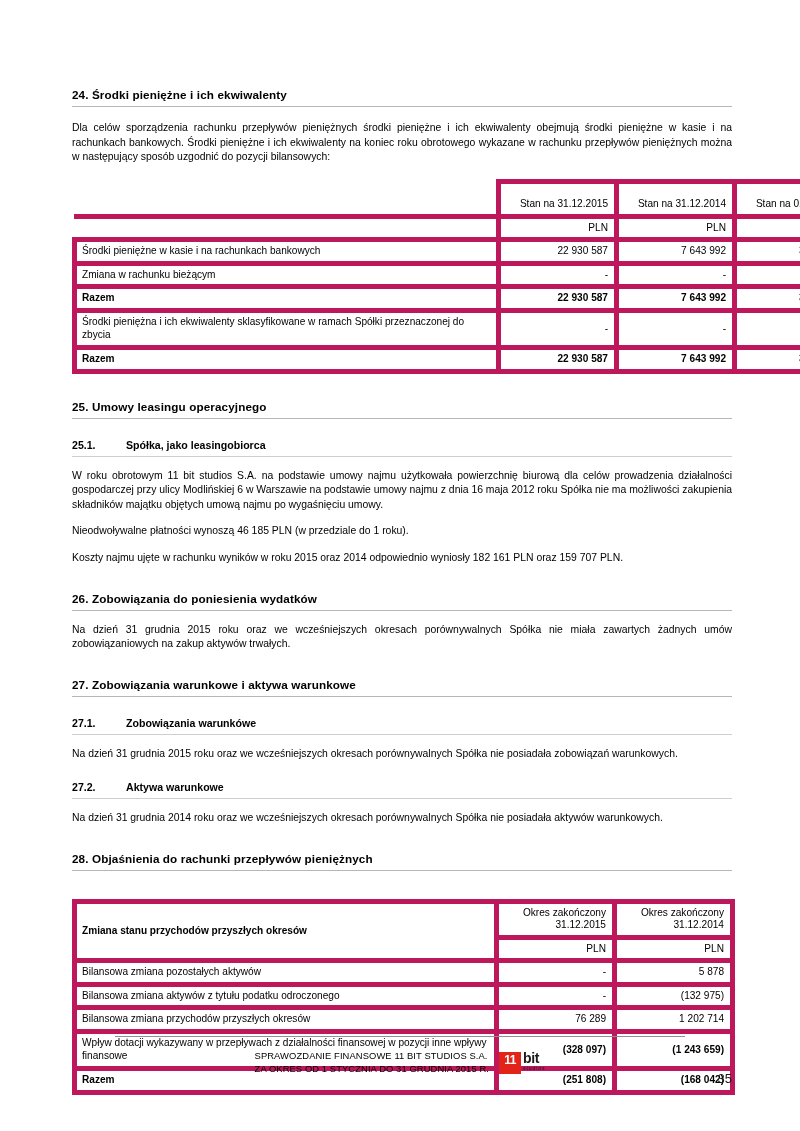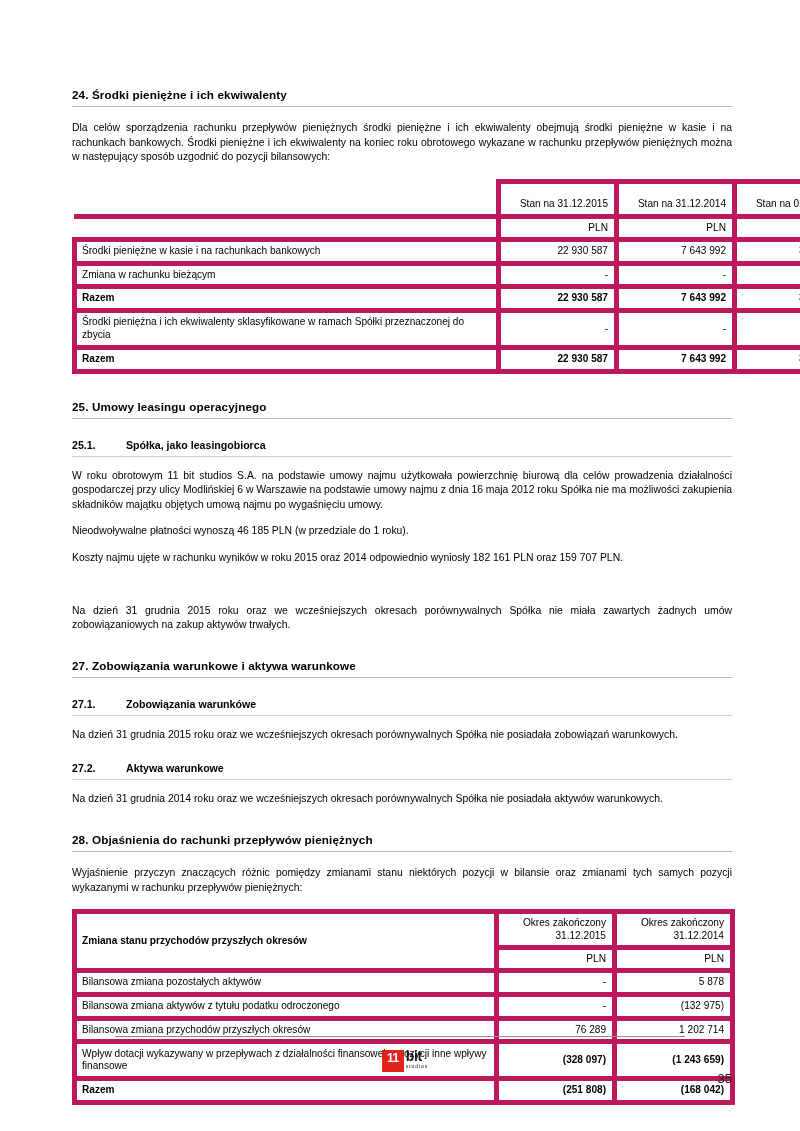--- a/index.html
+++ b/index.html
@@ -279,20 +279,21 @@
     </h3>
     <div class="gap-12"></div>
     <p class="para">W roku obrotowym 11 bit studios S.A. na podstawie umowy najmu użytkowała powierzchnię biurową dla celów prowadzenia działalności gospodarczej przy ulicy Modlińskiej 6 w Warszawie na podstawie umowy najmu z dnia 16 maja 2012 roku Spółka nie ma możliwości zakupienia składników majątku objętych umową najmu po wygaśnięciu umowy.</p>
     <div class="gap-12"></div>
     <p class="para">Nieodwoływalne płatności wynoszą 46 185 PLN (w przedziale do 1 roku).</p>
     <div class="gap-12"></div>
     <p class="para">Koszty najmu ujęte w rachunku wyników w roku 2015 oraz 2014 odpowiednio wyniosły 182 161 PLN oraz 159 707 PLN.</p>
 
     <div class="gap-26"></div>
 
+    <h2 class="section-title">26. Zobowiązania do poniesienia wydatków</h2>
     <div class="gap-12"></div>
     <p class="para">Na dzień 31 grudnia 2015 roku oraz we wcześniejszych okresach porównywalnych Spółka nie miała zawartych żadnych umów zobowiązaniowych na zakup aktywów trwałych.</p>
 
     <div class="gap-26"></div>
 
     <h2 class="section-title">27. Zobowiązania warunkowe i aktywa warunkowe</h2>
     <div class="gap-20"></div>
     <h3 class="subsection-title">
       <span class="num">27.1.</span><span>Zobowiązania warunkówe</span>
     </h3>
@@ -302,21 +303,20 @@
     <h3 class="subsection-title">
       <span class="num">27.2.</span><span>Aktywa warunkowe</span>
     </h3>
     <div class="gap-12"></div>
     <p class="para">Na dzień 31 grudnia 2014 roku oraz we wcześniejszych okresach porównywalnych Spółka nie posiadała aktywów warunkowych.</p>
 
     <div class="gap-26"></div>
 
     <h2 class="section-title">28. Objaśnienia do rachunki przepływów pieniężnych</h2>
     <div class="gap-14"></div>
-    <p class="para">Wyjaśnienie przyczyn znaczących różnic pomiędzy zmianami stanu niektórych pozycji w bilansie oraz zmianami tych samych pozycji wykazanymi w rachunku przepływów pieniężnych:</p>
     <div class="gap-14"></div>
 
     <table class="fin t2">
       <colgroup>
           <col class="d0">
           <col class="d1">
           <col class="d2">
         </colgroup>
       <tbody>
         <tr>
@@ -357,20 +357,22 @@
         </tr>
       </tbody>
     </table>
 
   </div>
 </div>
 
 <div class="footer">
   <div class="footer-rule"></div>
   <div class="footer-inner">
+    <div class="footer-text"><span>SPRAWOZDANIE FINANSOWE 11 BIT STUDIOS S.A.</span>
+<span>ZA OKRES OD 1 STYCZNIA DO 31 GRUDNIA 2015 R.</span></div>
     <div class="logo">
       <span class="logo-mark">
 
         <span class="eleven">11</span>
       </span>
       <span class="logo-word">
         <span class="logo-bit">bit</span>
         <span class="logo-studios">studios</span>
       </span>
     </div>

